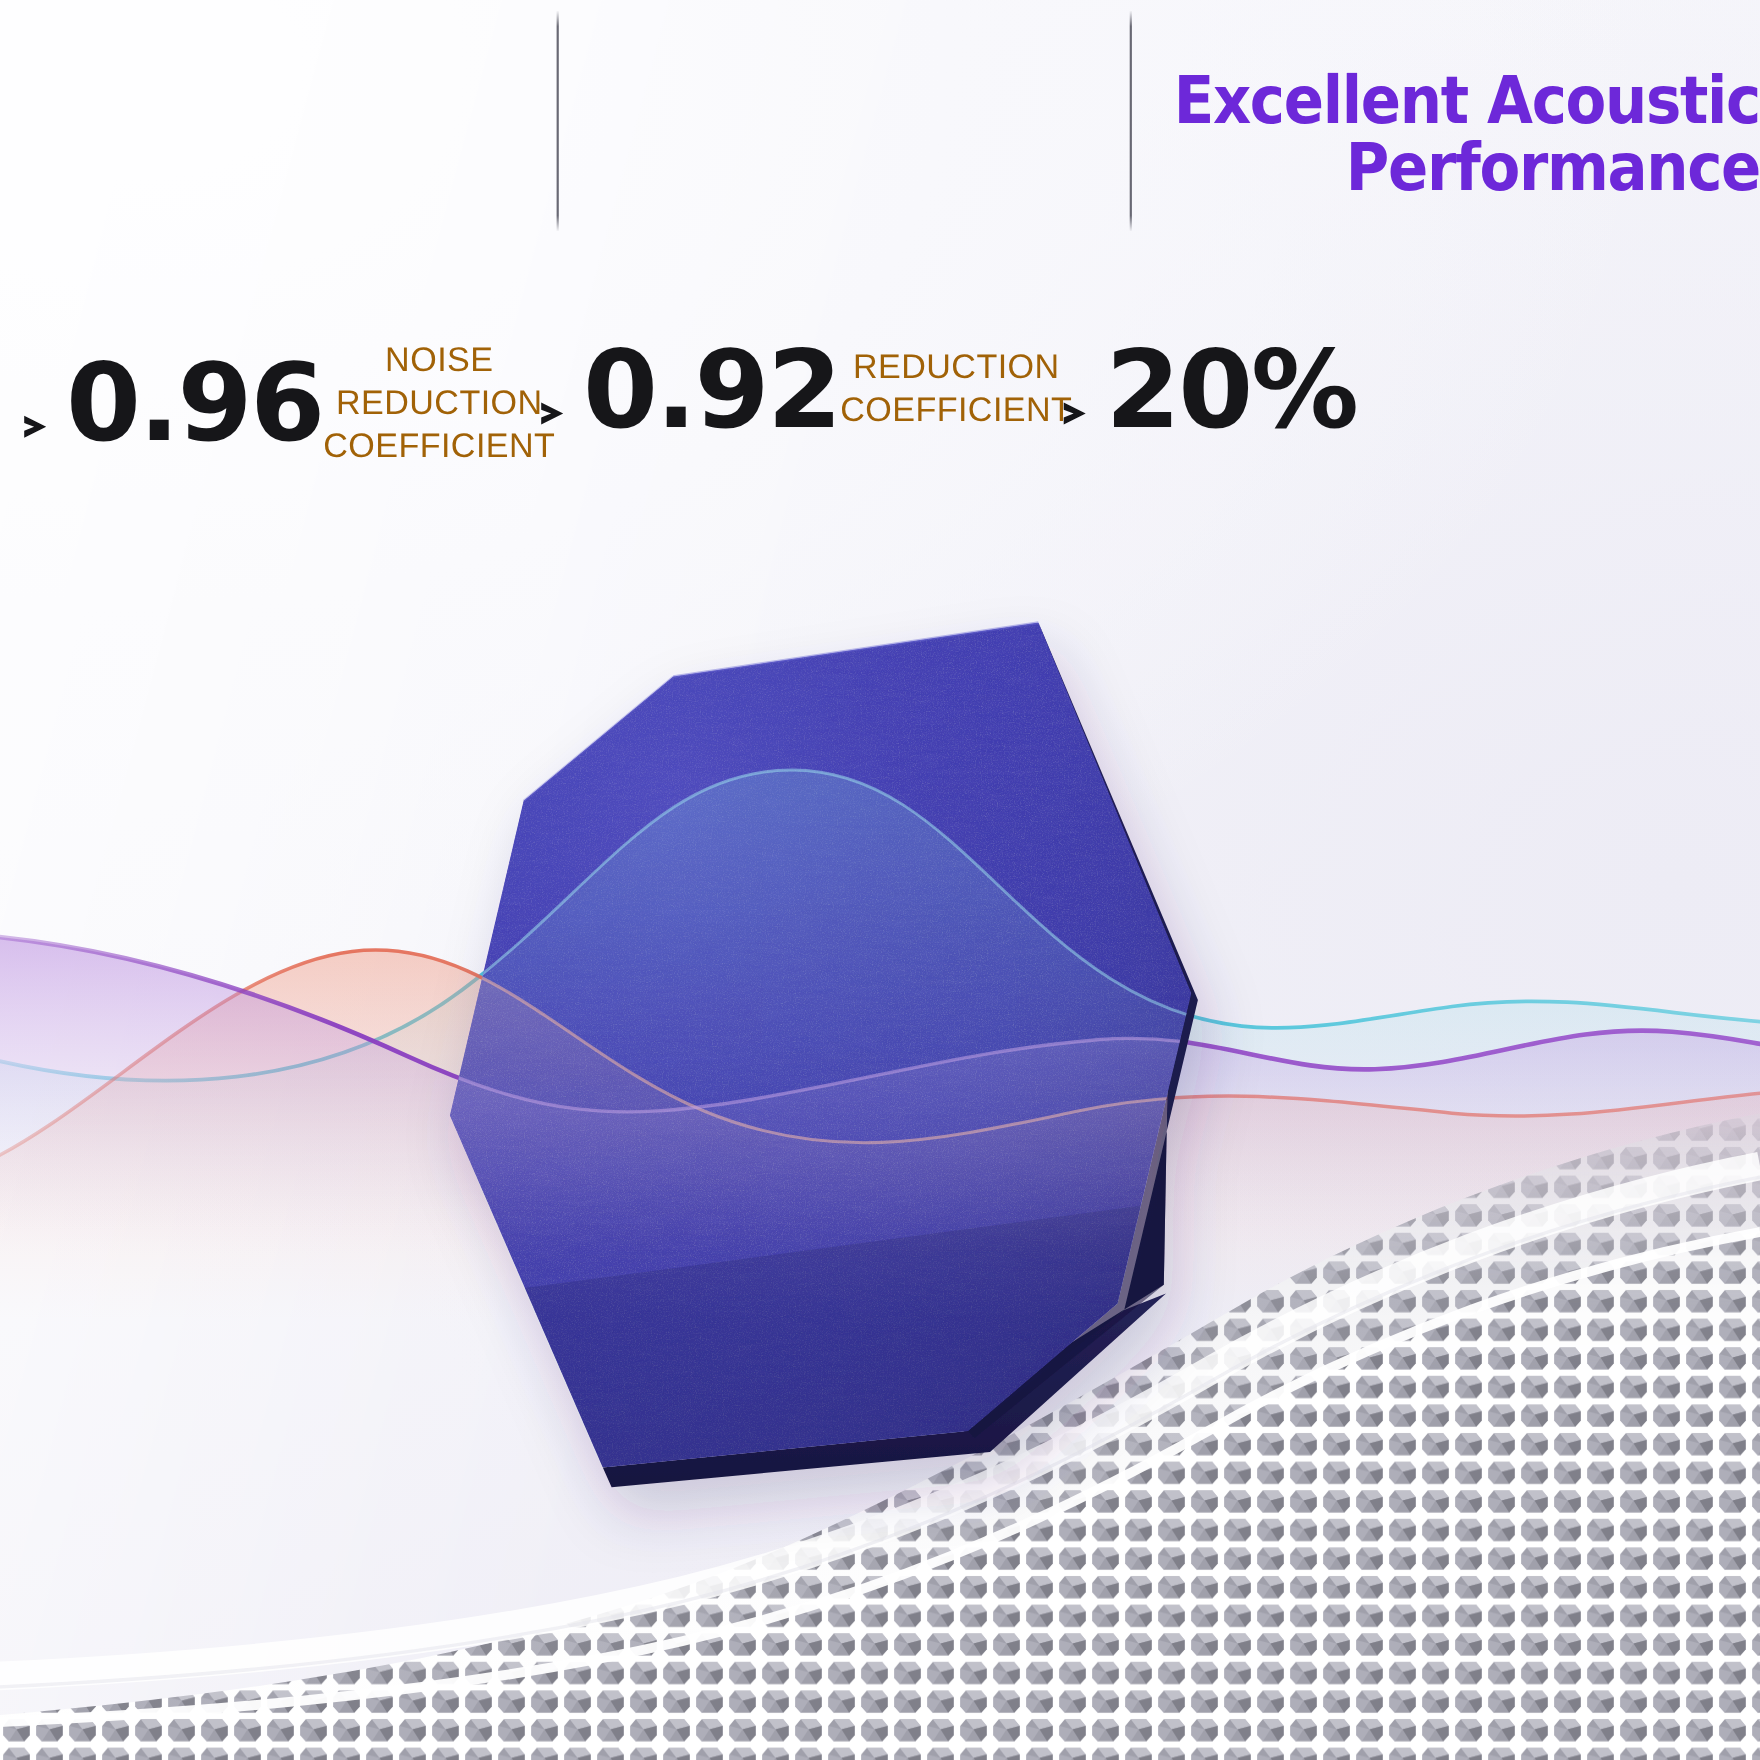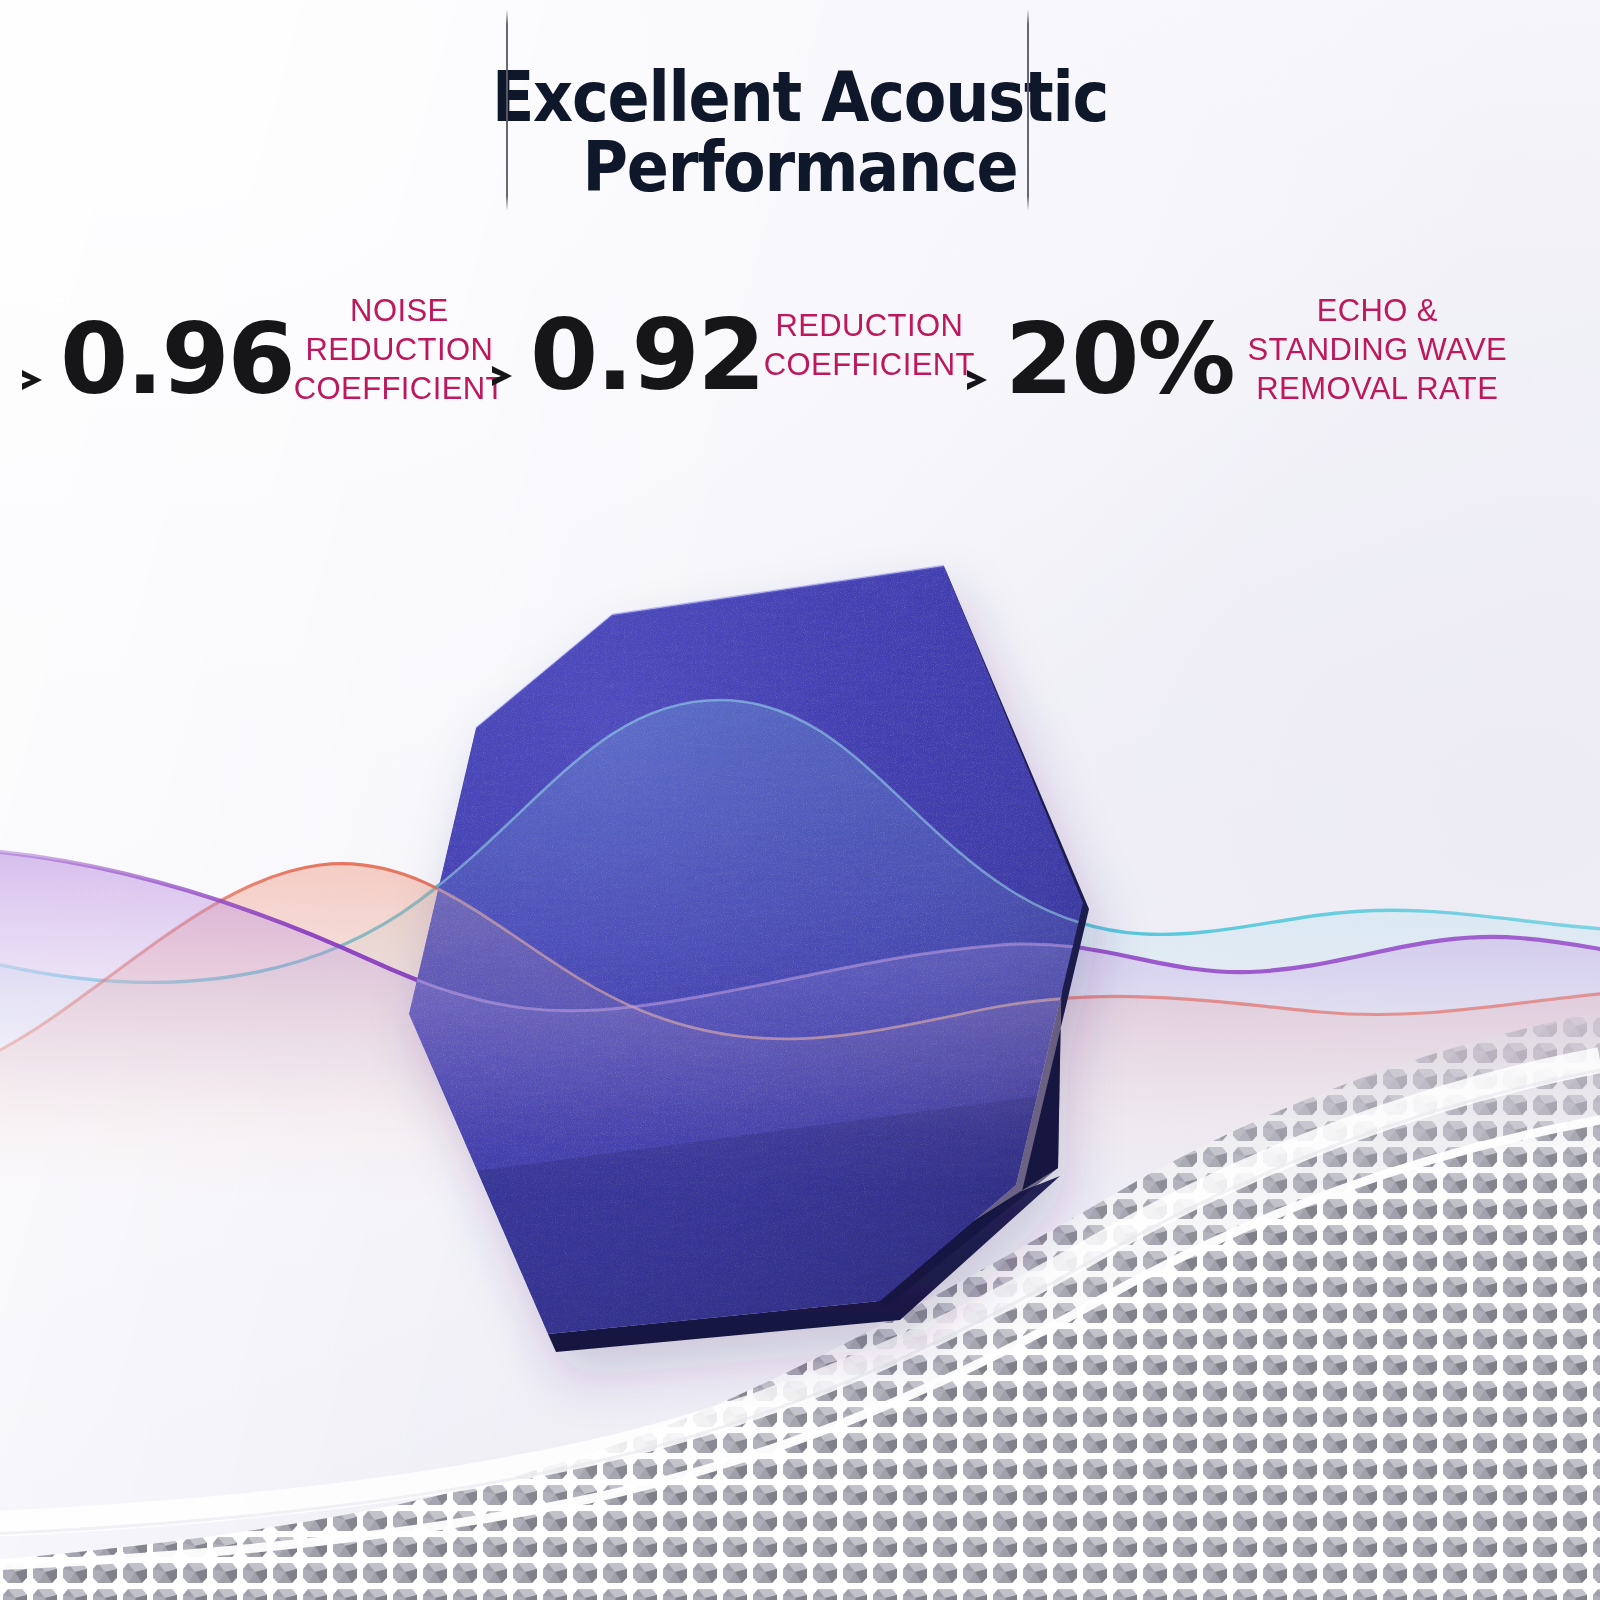--- a/index.html
+++ b/index.html
@@ -28,28 +28,29 @@
   
   .layer{ position:absolute; inset:0; }
   svg.layer{ display:block; }
 
   
   #header{
     position:absolute; left:0; right:0; top:62px;
     text-align:center; z-index:40;
   }
   #title{
-    font-size:69px;
+    font-size:60px;
     font-weight:700;
     line-height:1.02;
     letter-spacing:-1.2px;
-    color:#0f172a;
+    color:#6d28d9;
     font-family:"DejaVu Sans","Liberation Sans",sans-serif;
     font-stretch:condensed;
     white-space:pre-line;
+    text-align:right;
   }
 
   
   #stats{
     position:absolute; top:286px; left:0; right:0; height:215px;
     display:flex; align-items:flex-start; z-index:40;
   }
   .stat{
     flex:0 0 auto;
     display:flex; flex-direction:row; align-items:center;
@@ -73,27 +74,27 @@
   .gt-icon svg{ display:block; width:100%; height:100%; }
   .num{
     font-family:"DejaVu Sans","Liberation Sans",sans-serif;
     font-size:98px;
     font-weight:700;
     line-height:.92;
     letter-spacing:-2px;
     color:#161619;
   }
   .stat-label{
-    margin-top:4px;
+    margin-top:20px;
     font-family:"Liberation Sans", sans-serif;
     font-size:31px;
     font-weight:400;
     line-height:1.25;
     letter-spacing:.4px;
-    color:#be185d;
+    color:#a16207;
     text-align:center;
     white-space:pre-line;
   }
   .divider{
     position:absolute; top:10px;
     width:2px; height:200px;
     background:linear-gradient(180deg,
         rgba(110,110,122,.05) 0%,
         rgba(92,92,104,.92) 7%,
         rgba(92,92,104,.92) 93%,
@@ -399,19 +400,17 @@
 
   <div class="stat stat-3">
     <div class="stat-value">
       <span class="gt-icon">
         <svg viewBox="0 0 34 34" aria-hidden="true">
           <path d="M6,12 L26,22 L6,32 L6,25.5 L15,22 L6,18.5 Z" fill="#161619"></path>
         </svg>
       </span>
       <span class="num">20%</span>
     </div>
-    <div class="stat-label">ECHO &amp; STANDING WAVE
-REMOVAL RATE</div>
   </div>
 </div>
 
 <div class="divider" id="divider-1"></div>
 <div class="divider" id="divider-2"></div>
 
 </body></html>

